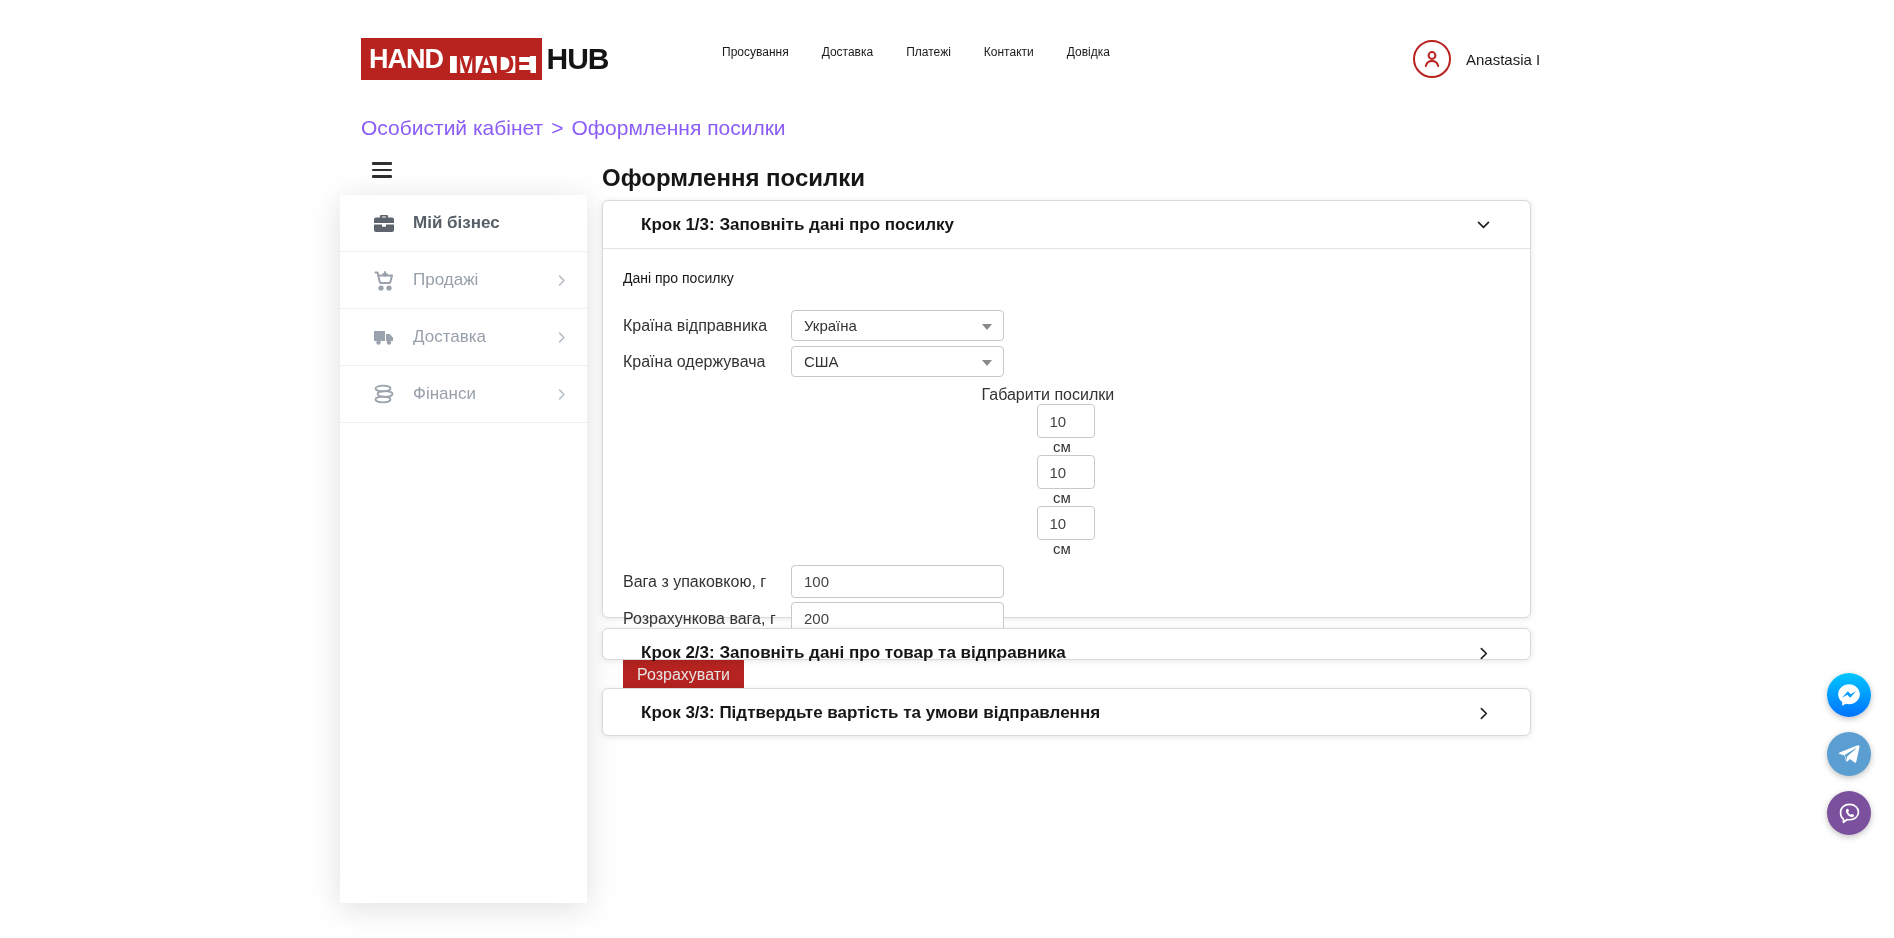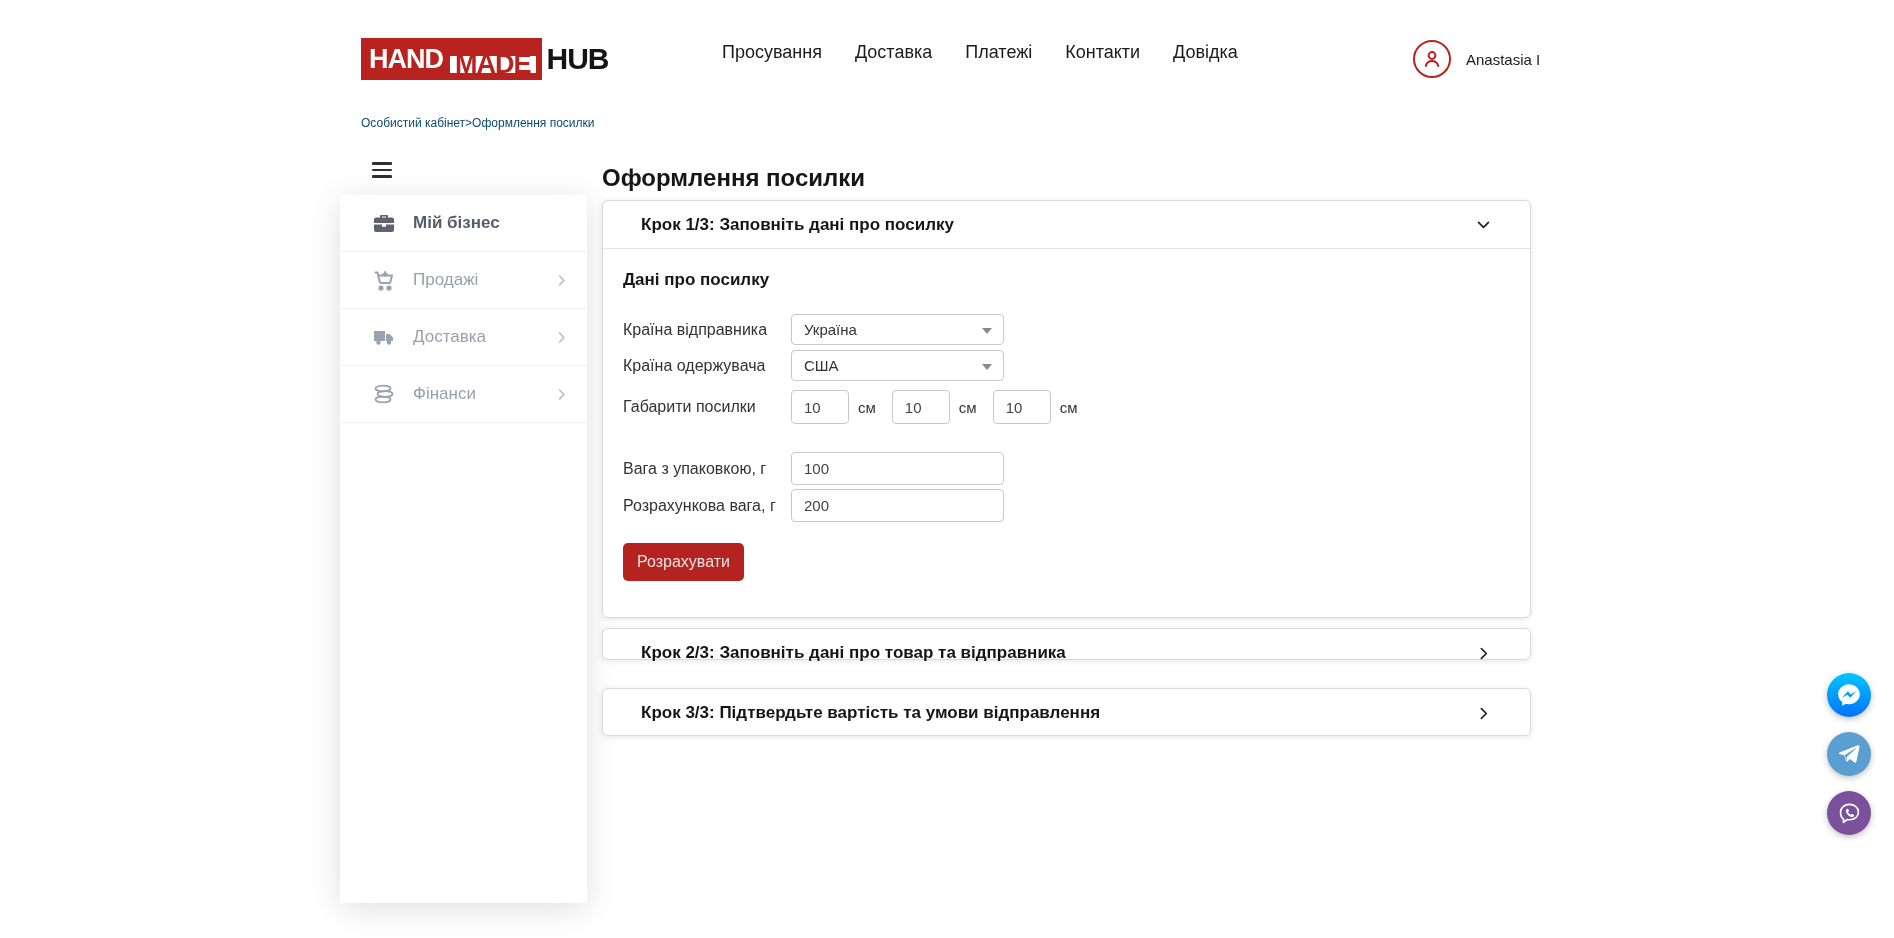--- a/index.html
+++ b/index.html
@@ -9,29 +9,29 @@
 
   
   .logo { position:absolute; left:361px; top:38px; height:42px; display:flex; align-items:center; cursor:pointer; }
   .logo-red-box { background:#b8231f; color:#fff; font-weight:bold; font-size:27px;
     letter-spacing:-1px; height:42px; display:flex; align-items:center; padding:0 6px 0 8px; }
   .logo-made-box { background:#fff; color:#b8231f; font-weight:bold; font-size:27px;
     letter-spacing:-1px; height:17px; display:flex; align-items:center; padding:0 5px; margin-left:7px;margin-top:10px; }
   .logo-hub { color:#141414; font-weight:bold; font-size:30px; letter-spacing:-1px; margin-left:5px; }
 
   .nav { position:absolute; left:722px; top:0; height:104px; display:flex; align-items:center; gap:33px; }
-  .nav-item { font-size:18px; color:#1b1b1b; cursor:pointer; white-space:nowrap;text-align:right; }
+  .nav-item { font-size:12px; color:#1b1b1b; cursor:pointer; white-space:nowrap;text-align:right; }
 
   .user { position:absolute; left:1413px; top:40px; display:flex; align-items:center; gap:15px; cursor:pointer; }
   .avatar { width:38px; height:38px; border:2px solid #b8231f; border-radius:50%;
     display:flex; align-items:center; justify-content:center; background:#fff; }
   .user-name { font-size:15px; color:#1b1b1b; }
 
   
-  .breadcrumb { position:absolute; left:361px; top:116px; font-size:12px; color:#0c4a6e; display:flex; }
+  .breadcrumb { position:absolute; left:361px; top:116px; font-size:21px; color:#8b5cf6; display:flex; gap:8px; }
   .crumb-link { cursor:pointer; }
 
   
   .hamburger { position:absolute; left:372px; top:162px; width:20px; height:16px; cursor:pointer;
     display:flex; flex-direction:column; justify-content:space-between; }
   .hamburger span { display:block; height:2.6px; background:#2f2f2f; border-radius:1px; }
 
   .sidebar { position:absolute; left:340px; top:195px; width:247px; height:708px; background:#fff;
     box-shadow:0 5px 30px rgba(0,0,0,0.13); }
   .side-item { height:57px; display:flex; align-items:center; padding:0 18px 0 32px;
@@ -51,35 +51,35 @@
   .card-header { height:48px; display:flex; align-items:center; padding:0 38px; cursor:pointer; }
   .card-header .step-label { font-size:17px; font-weight:bold; color:#161616; flex:1 1 auto; }
   .hdr-chevron { width:17px; height:17px; color:#222; flex:0 0 auto; }
 
   .card1 { top:200px; height:418px; }
   .card1 .card-header { border-bottom:1px solid #e4e4e4; }
   .card2 { top:628px; height:32px; }
   .card3 { top:688px; height:48px; }
 
   .card-body { padding:21px 22px 0 20px; }
-  .form-heading { font-size:17px; font-weight:bold; color:#161616; margin-bottom:24px; }
+  .form-heading { font-size:14px; font-weight:normal; color:#161616; margin-bottom:24px; }
 
   .form-row { display:flex; align-items:center; margin-bottom:5px; }
   .f-label { width:168px; font-size:16px; color:#333; flex:0 0 auto; }
   .sel { position:relative; width:213px; height:31px; border:1px solid #c8c8c8; border-radius:4px;
     display:flex; align-items:center; padding:0 26px 0 12px; font-size:15px; color:#333;
     background:#fff; cursor:pointer; }
   .sel::after { content:""; position:absolute; right:11px; top:13px; border-left:5px solid transparent;
     border-right:5px solid transparent; border-top:6px solid #8a8a8a; }
   .txt { height:33px; border:1px solid #c8c8c8; border-radius:4px; padding:0 12px; font-size:15px;
     color:#444; font-family:"Liberation Sans", sans-serif; outline:none; background:#fff; }
   .txt.dim { width:58px; height:34px; }
   .txt.wide { width:213px; }
   .unit { font-size:15px; color:#333; margin:0 16px 0 9px; }
-  .row-dims { margin:9px 0 28px 0; }
+  .row-dims { margin:9px 0 8px 0;flex-direction:column; }
   .row-weight { margin-bottom:4px; }
 
   .btn-calc { margin-top:16px; width:121px; height:38px; background:#b4231f; color:#e5e5e5;
     border:none; border-radius:5px; font-size:16px; font-family:"Liberation Sans", sans-serif;
     cursor:pointer; }
 
   
   .social { position:absolute; right:23px; top:673px; display:flex; flex-direction:column; gap:15px; }
   .soc-btn { width:44px; height:44px; border-radius:50%; display:flex; align-items:center;
     justify-content:center; cursor:pointer; box-shadow:0 2px 6px rgba(0,0,0,0.25); }

